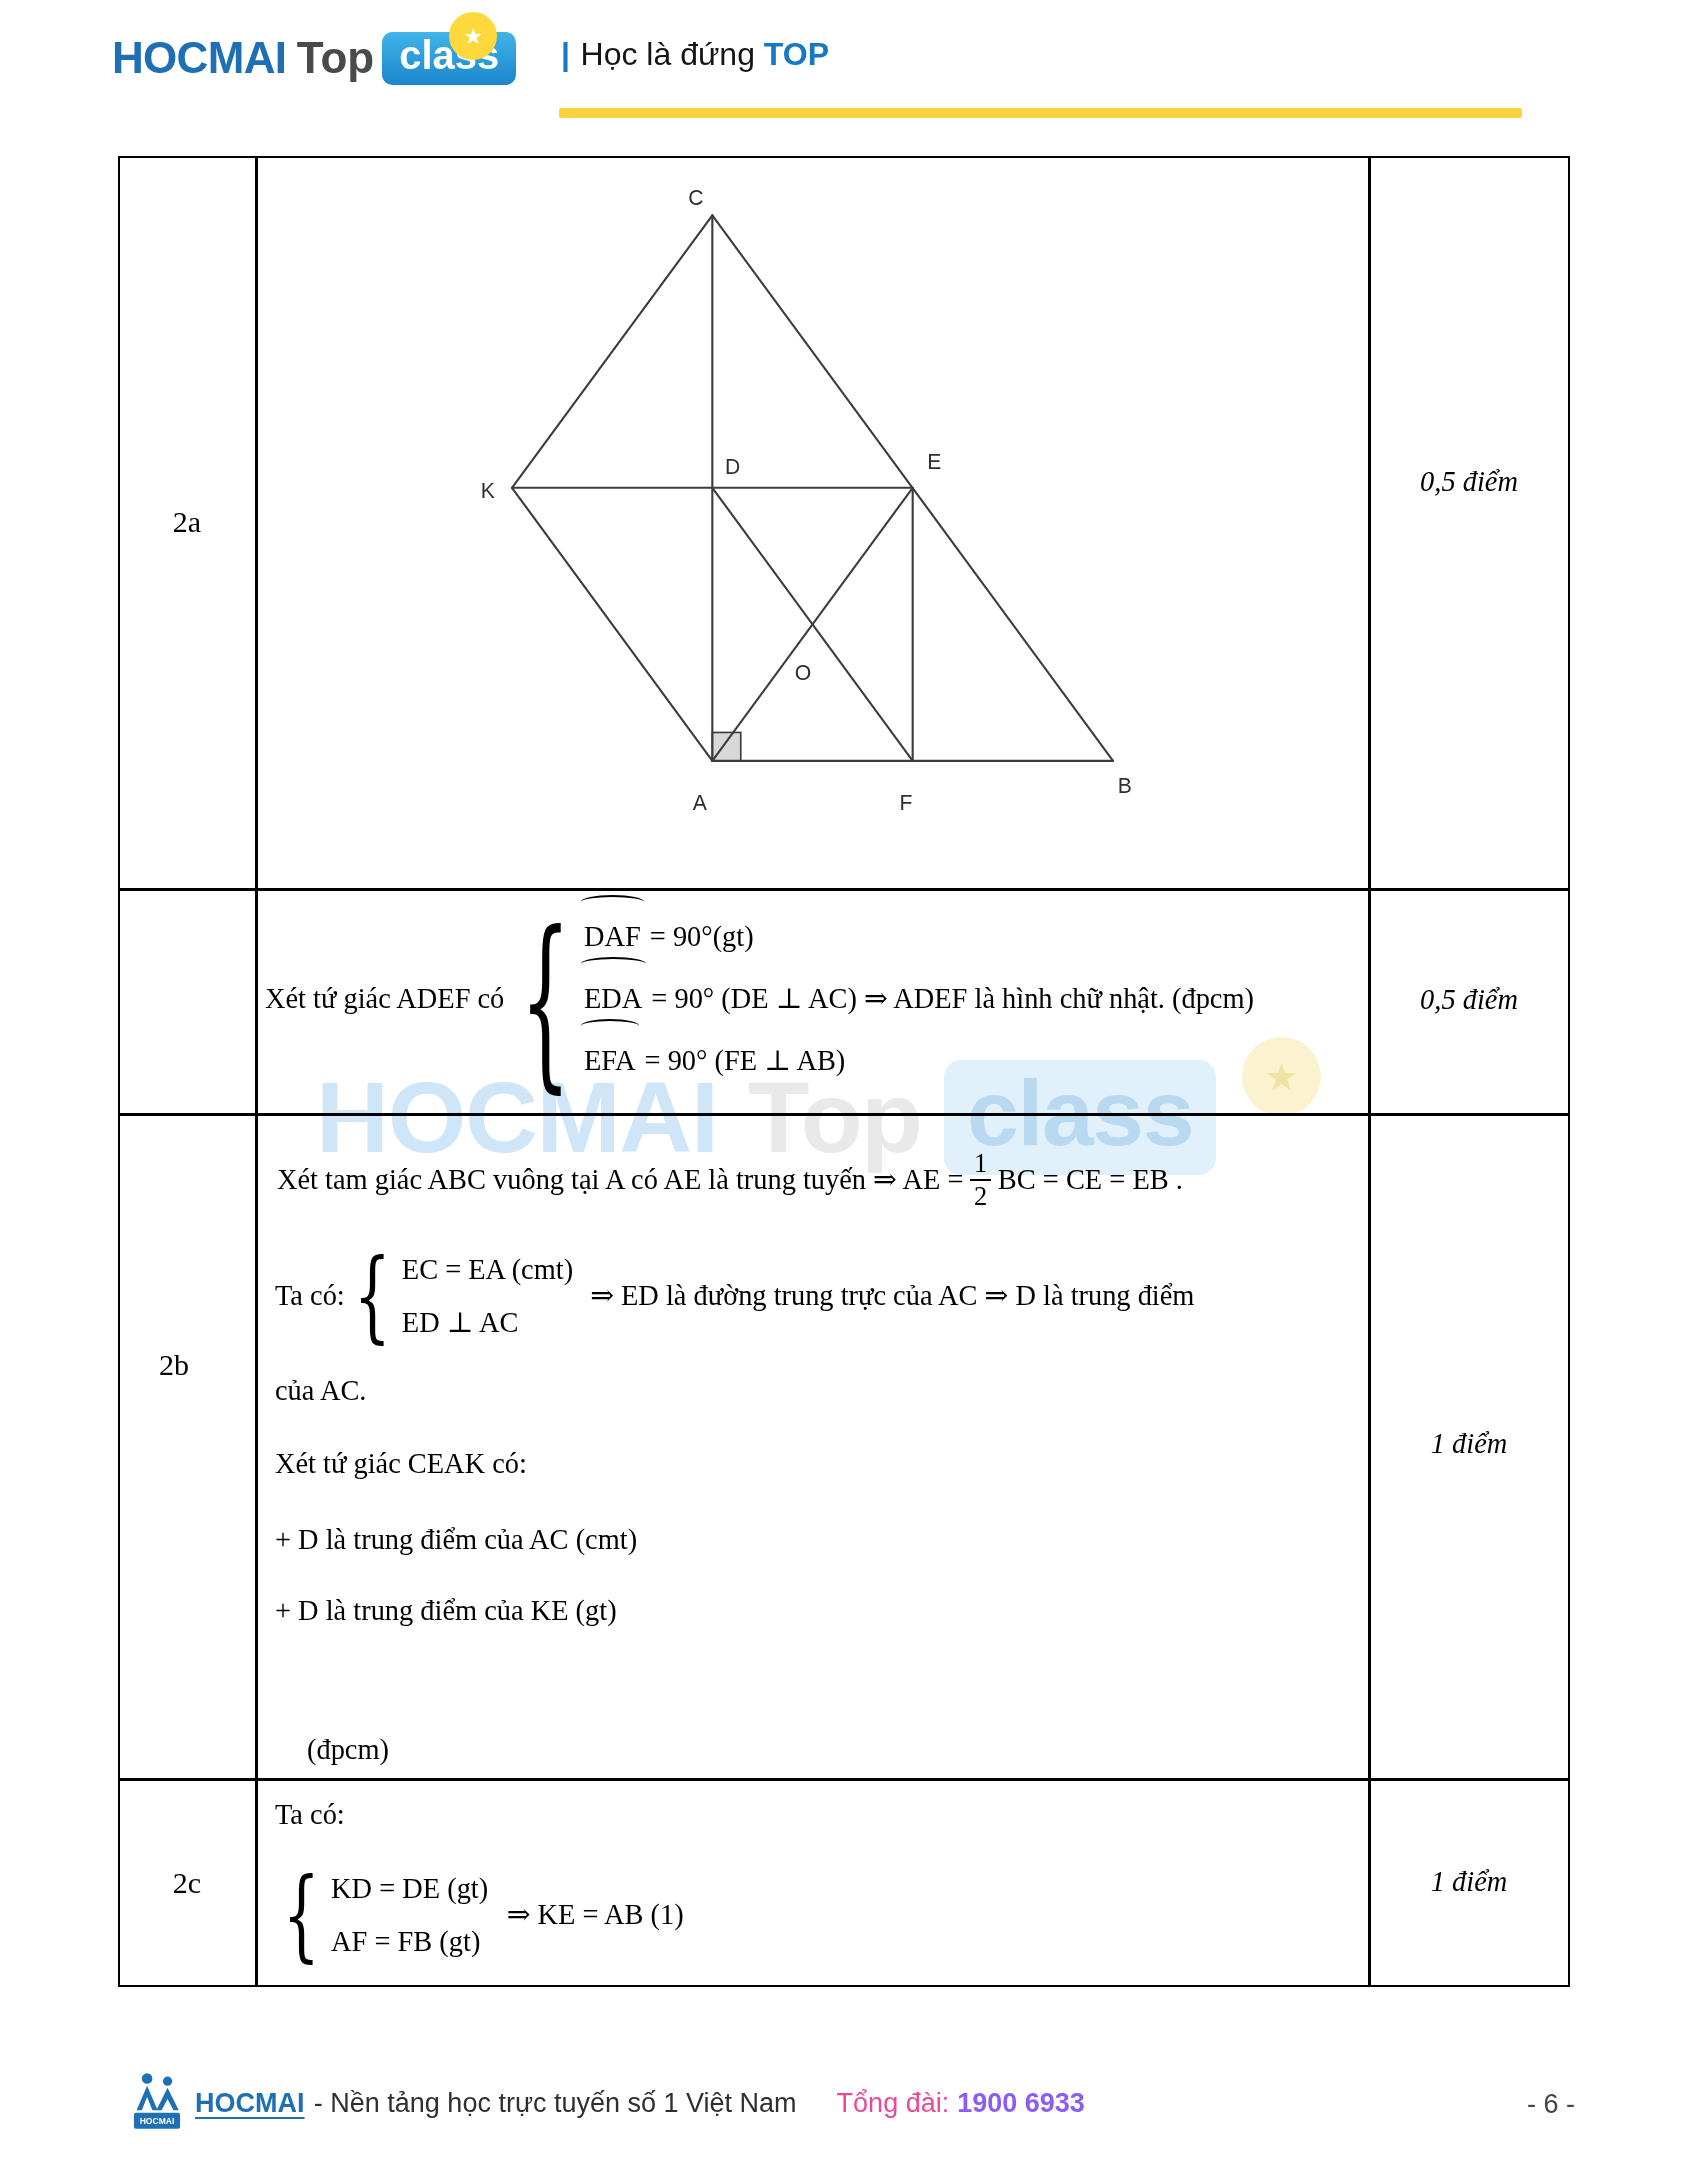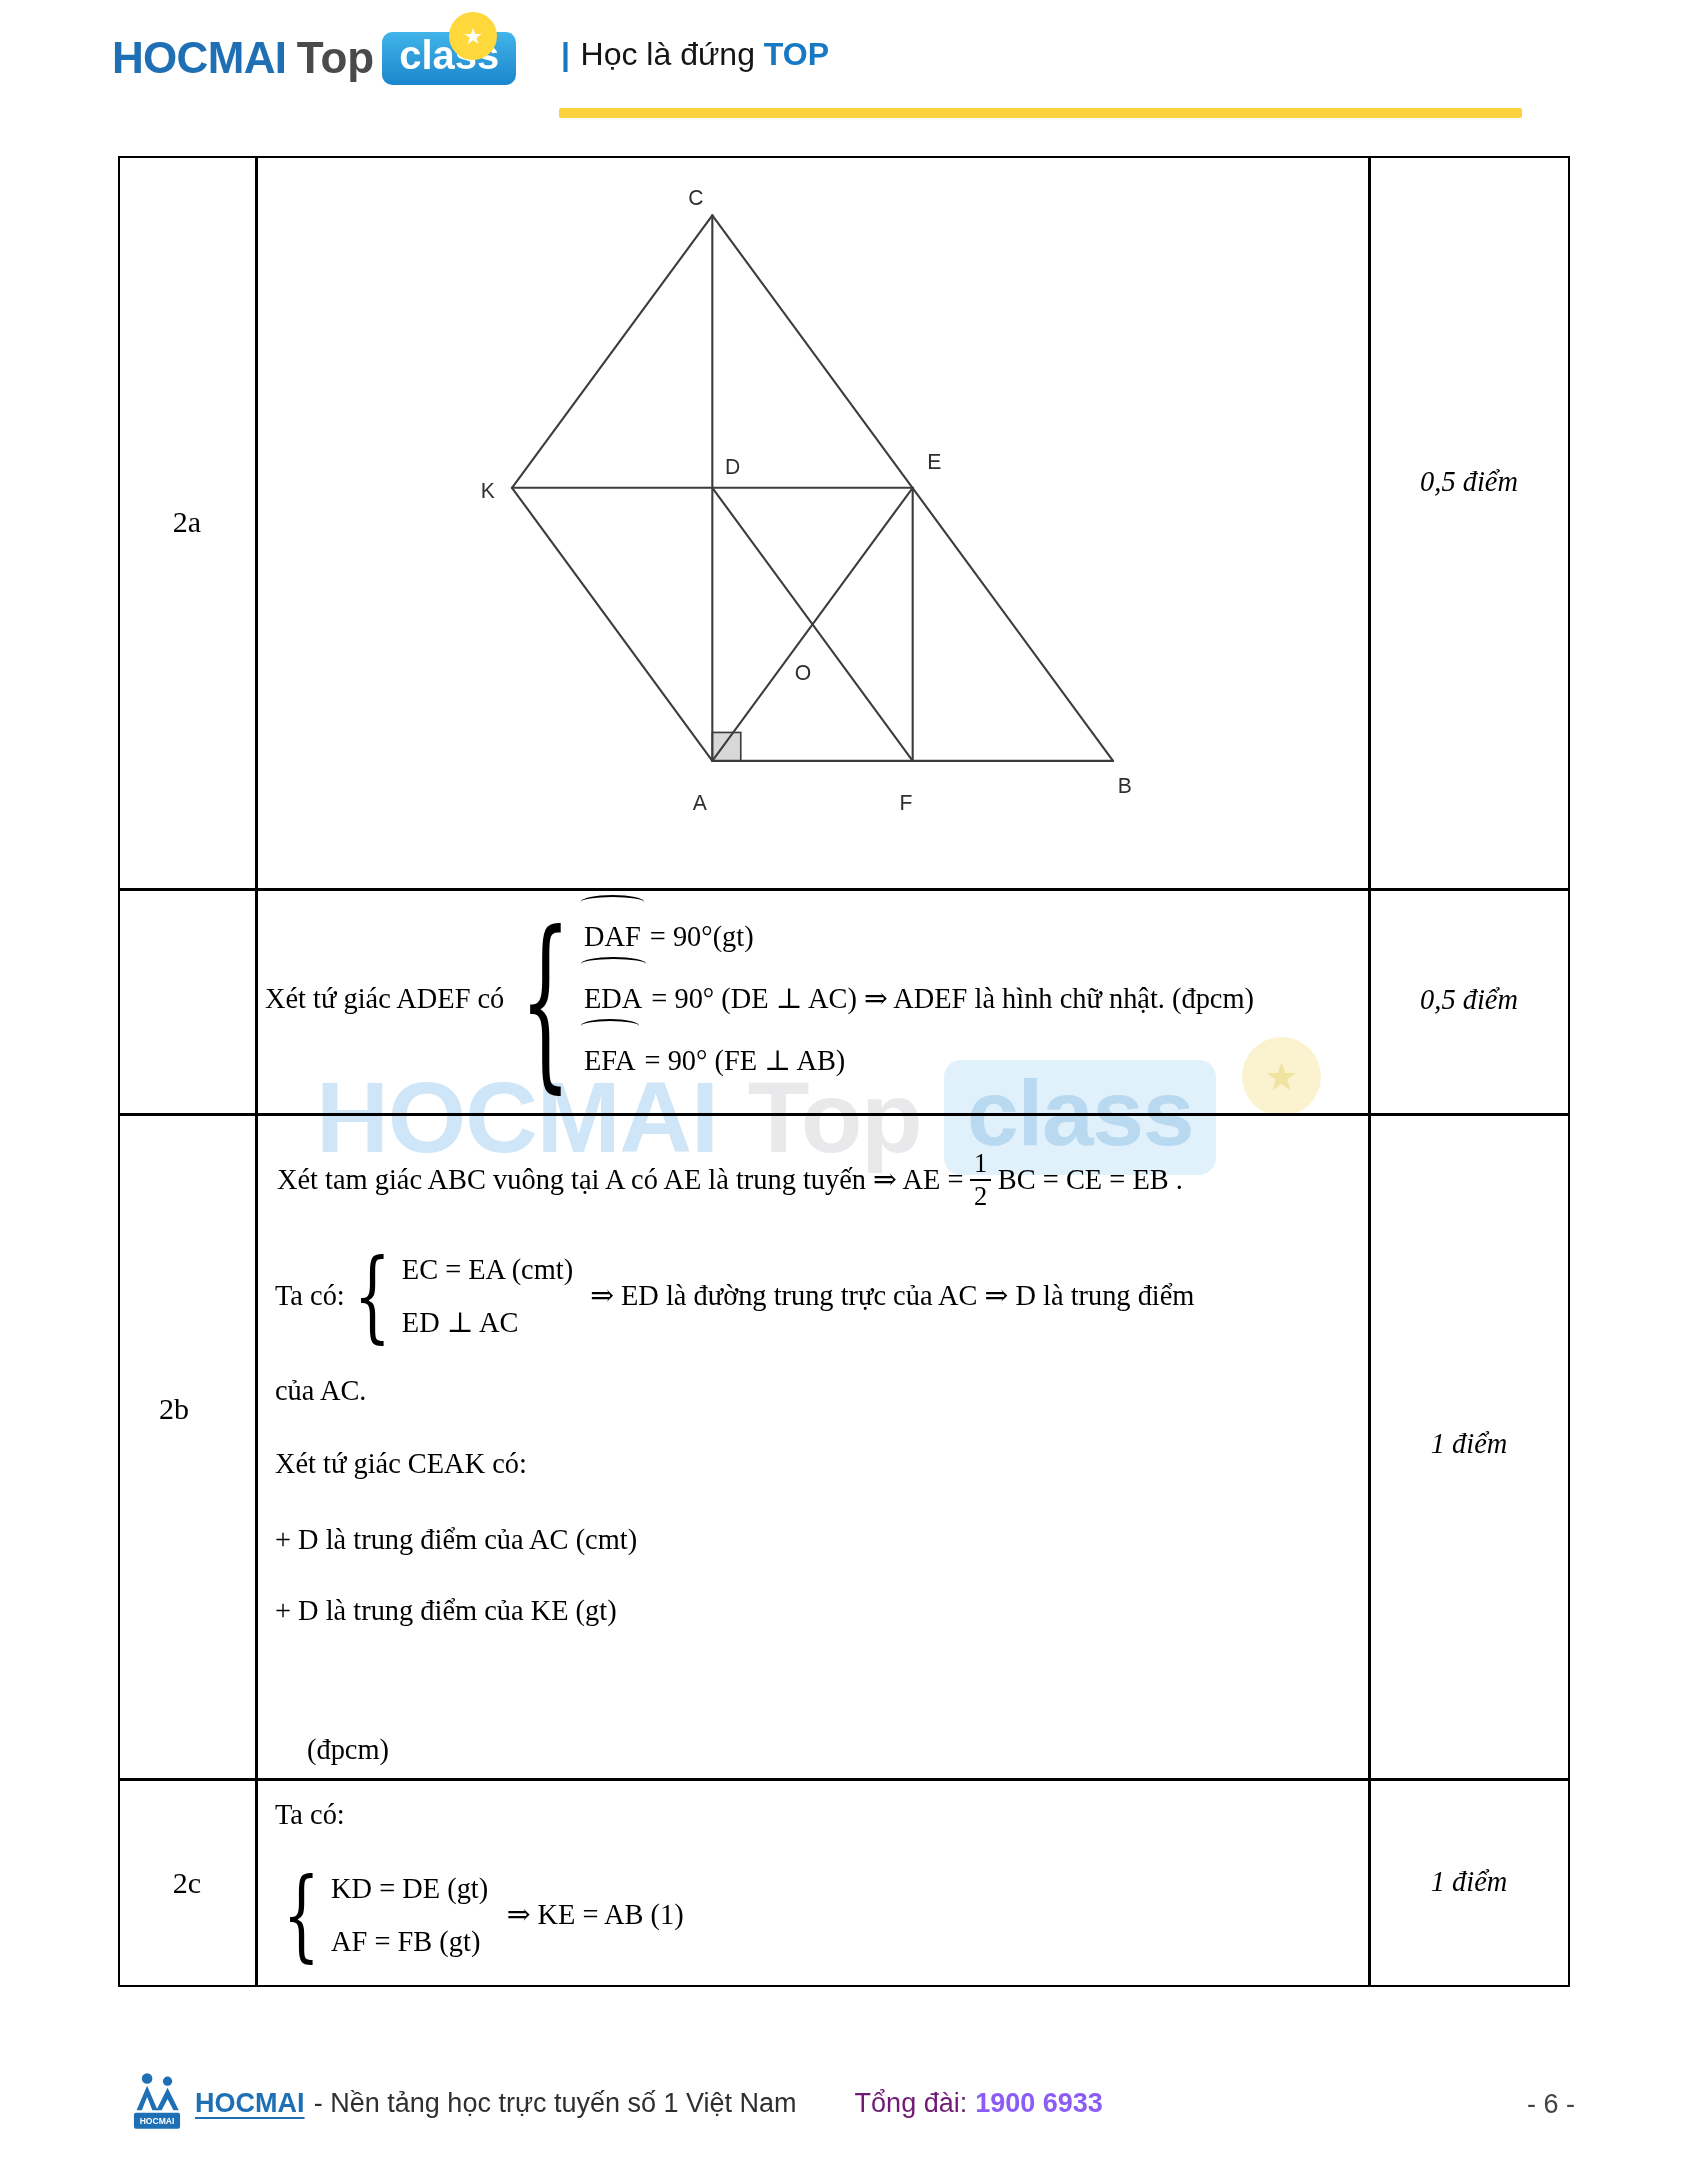--- a/index.html
+++ b/index.html
@@ -40,21 +40,21 @@
   .wm{display:flex;align-items:center;font-weight:bold;letter-spacing:-1.3px;font-size:101px;}
   .wm .w1{color:#cfe6f8;}
   .wm .w2{color:#e9e9ec;margin-left:30px;}
   .wm .wbox{margin-left:23px;background:#e1f1fc;color:#b9d9f0;border-radius:17px;padding:0 22.5px 8px;font-size:93px;}
   .wm-badge{width:79px;height:79px;border-radius:50%;background:#fbf3d0;display:flex;align-items:center;justify-content:center;
             color:#f0e2a0;font-size:38px;}
   
   .footer-row{display:flex;align-items:baseline;font-size:27px;}
   .f-brand{color:#1e6fb4;font-weight:bold;text-decoration:underline;text-underline-offset:5.3px;}
   .f-desc{color:#2f2f2f;margin-left:9.3px;}
-  .f-hotline{color:#701a75;margin-left:58px;}
+  .f-hotline{color:#ec4899;margin-left:40px;}
   .f-number{color:#8b5cf6;font-weight:bold;margin-left:8px;}
   .f-page{font-size:27px;color:#444;}
 </style>
 </head>
 <body>
 
 <div id="page">
 
   <div class="abs wm sans" style="left:316px;top:1064px;height:106px;">
     <span class="w1">HOCMAI</span>
@@ -81,21 +81,21 @@
   <div class="abs" style="left:118px;top:156px;width:1452px;height:1831px;border:2.6px solid #000;box-sizing:border-box;"></div>
 
   <div class="abs tline" style="left:255px;top:156px;width:2.6px;height:1831px;"></div>
   <div class="abs tline" style="left:1368px;top:156px;width:2.6px;height:1831px;"></div>
 
   <div class="abs tline" style="left:118px;top:888px;width:1452px;height:2.6px;"></div>
   <div class="abs tline" style="left:118px;top:1113px;width:1452px;height:2.6px;"></div>
   <div class="abs tline" style="left:118px;top:1778px;width:1452px;height:2.6px;"></div>
 
   <div class="abs qlabel" style="left:120px;width:134px;top:505px;">2a</div>
-  <div class="abs qlabel" style="left:120px;width:108px;top:1392px;">2b</div>
+  <div class="abs qlabel" style="left:120px;width:108px;top:1348px;">2b</div>
   <div class="abs qlabel" style="left:120px;width:134px;top:1866px;">2c</div>
 
   <div class="abs score" style="left:1371px;width:196px;top:466px;">0,5 điểm</div>
   <div class="abs score" style="left:1371px;width:196px;top:984px;">0,5 điểm</div>
   <div class="abs score" style="left:1371px;width:196px;top:1428px;">1 điểm</div>
   <div class="abs score" style="left:1371px;width:196px;top:1866px;">1 điểm</div>
 
   <svg class="abs" style="left:463px;top:179px;" width="701" height="648" viewBox="700 270 1060 980">
     <rect x="1077" y="1107" width="43" height="43" fill="#d8d8d8" stroke="#3c3c3c" stroke-width="2.5"></rect>
     <g stroke="#3c3c3c" stroke-width="3.2" stroke-linecap="round">

